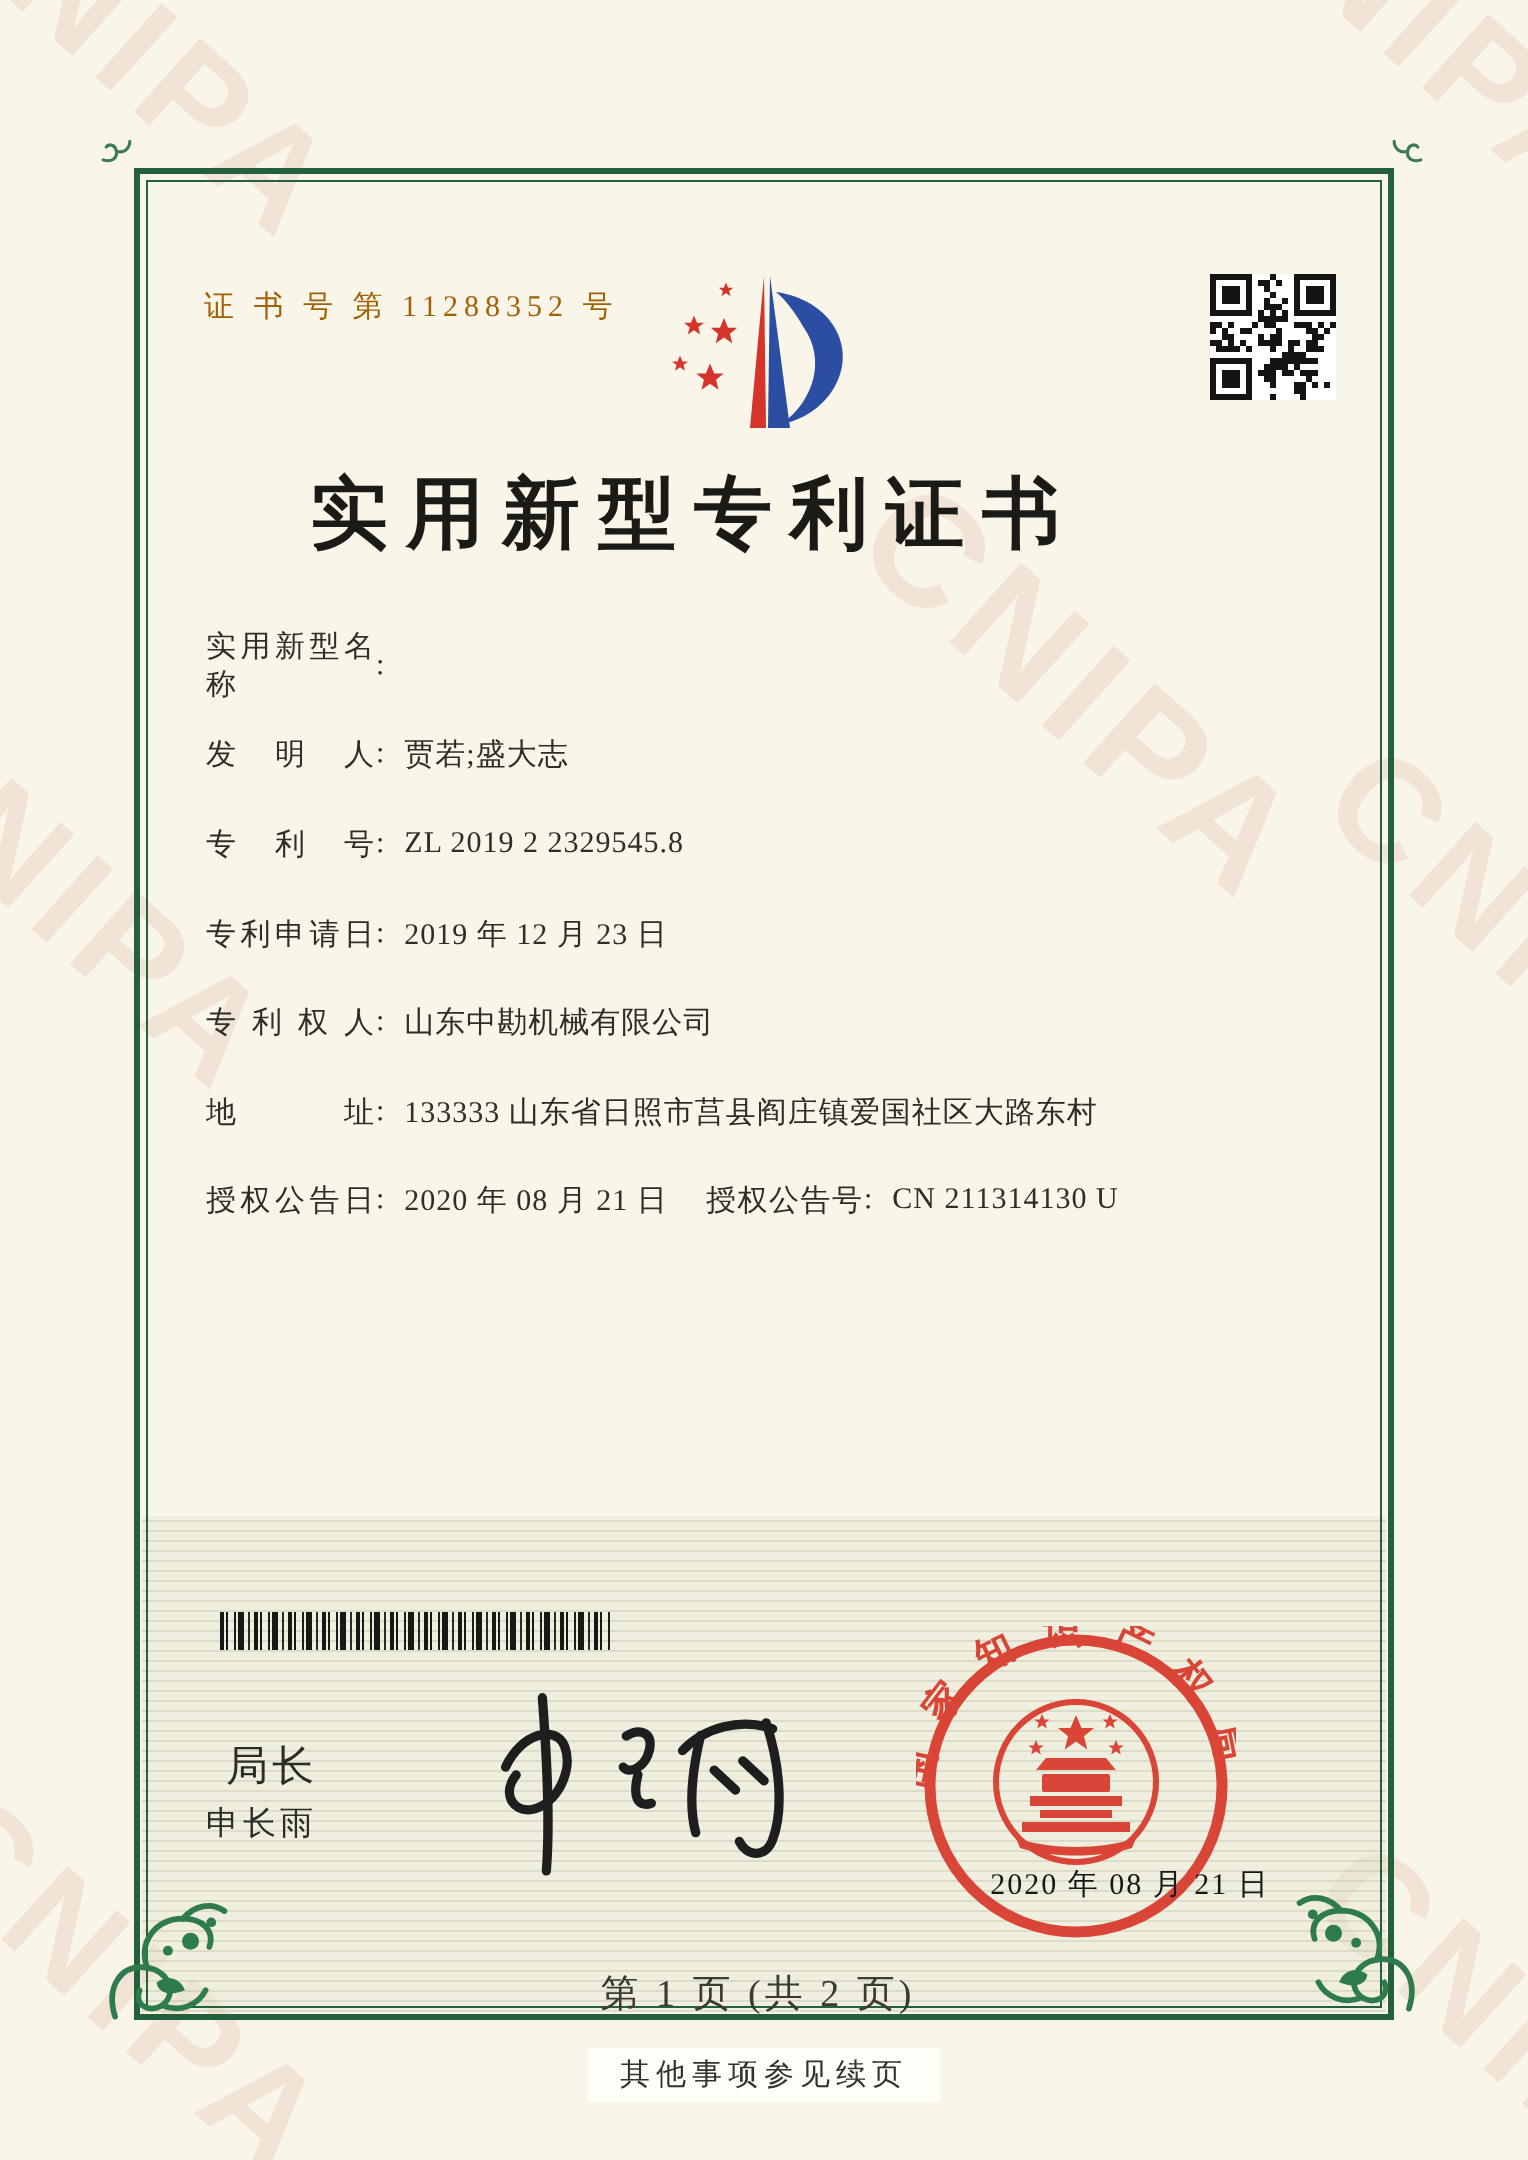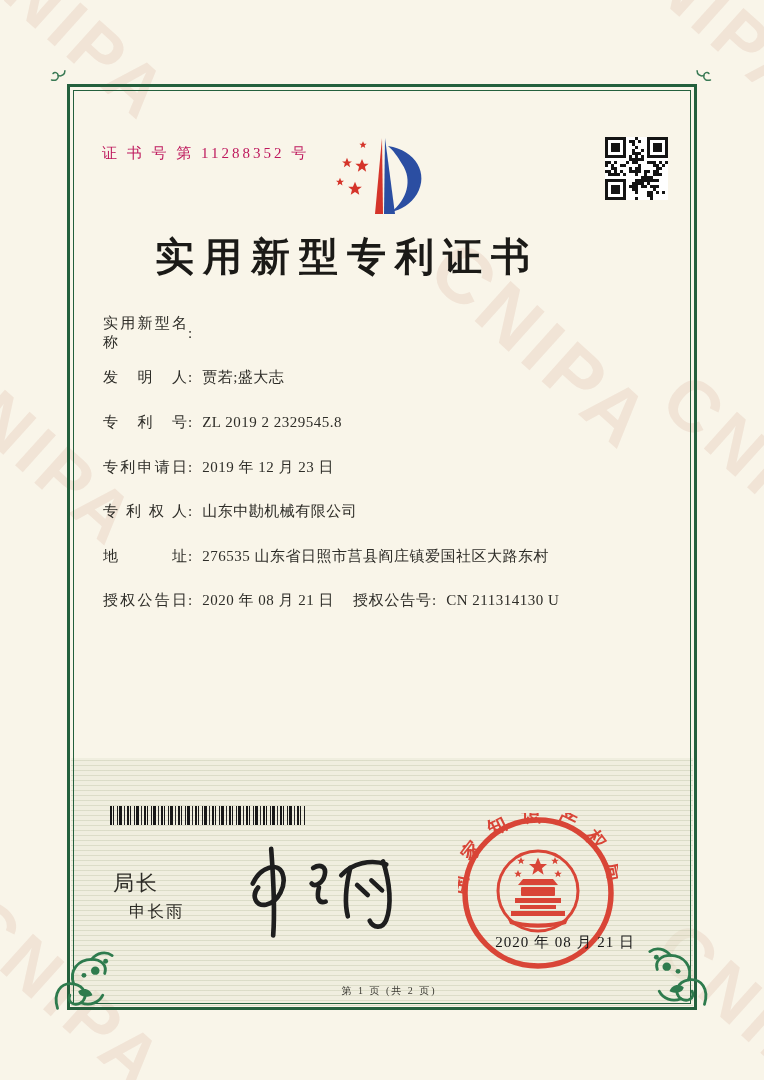--- a/index.html
+++ b/index.html
@@ -35,21 +35,21 @@
   .flr-tr{left:694px; top:64px; width:18px; height:18px; transform:rotate(-90deg);}
   
   .band{
     position:absolute; left:71px; top:758px; width:622px; height:248px;
     background:
       repeating-linear-gradient(0deg, rgba(148,158,118,0.22) 0 1px, rgba(0,0,0,0) 1px 5px),
       rgba(228,231,210,0.45);
   }
   
   .cert-no{position:absolute; left:102px; top:144px; font-size:15px;
-           letter-spacing:3px; color:#be185d;}
+           letter-spacing:3px; color:#a16207;}
   .qr{position:absolute; left:605px; top:137px; width:63px; height:63px;}
   .logo{position:absolute; left:333px; top:132px; width:100px; height:86px;}
   .title{
     position:absolute; left:0; top:230px; width:694px; text-align:center;
     font-size:39px; font-weight:bold; letter-spacing:9px; color:#1b1a17;
   }
   
   .fields{position:absolute; left:103px; top:311px; width:560px;}
   .frow{height:44.6px; display:flex; align-items:center; font-size:15px; color:#2e2d28;}
   .flabel{display:inline-block; width:84px; text-align:justify; text-align-last:justify;}
@@ -67,29 +67,29 @@
     position:absolute; left:110px; top:806px; width:196px; height:19px;
     background:repeating-linear-gradient(90deg,
       #171717 0 2px, rgba(0,0,0,0) 2px 3px,
       #171717 3px 4px, rgba(0,0,0,0) 4px 7px,
       #1d1d1d 7px 8px, rgba(0,0,0,0) 8px 9px,
       #171717 9px 12px, rgba(0,0,0,0) 12px 14px,
       #2a2a2a 14px 15px, rgba(0,0,0,0) 15px 17px);
   }
   
   .sig-title{position:absolute; left:113px; top:869px; font-size:21px; color:#2c2b26; letter-spacing:2px;}
-  .sig-name{position:absolute; left:129px; top:901px; font-size:16.5px; color:#2c2b26; letter-spacing:2px;}
+  .sig-name{position:absolute; left:103px; top:901px; font-size:16.5px; color:#2c2b26; letter-spacing:2px;}
   .sig-hand{position:absolute; left:226px; top:840px; width:184px; height:98px; transform:rotate(-2deg);}
   
   .seal{position:absolute; left:458px; top:813px; width:160px; height:160px; opacity:0.93;}
   .seal-date{position:absolute; left:480px; top:933px; width:170px; text-align:center;
              font-size:15px; color:#171717; letter-spacing:1px; white-space:nowrap;}
   
-  .page-no{position:absolute; left:77px; top:984px; width:624px; text-align:center;
-           font-size:10px; color:#3b3a33; letter-spacing:2px;}
+  .page-no{position:absolute; left:67px; top:984px; width:624px; text-align:center;
+           font-size:19px; color:#3b3a33; letter-spacing:2px;}
   .footer-note{
     position:absolute; left:382px; top:1024px; transform:translateX(-50%);
     background:#fffdf8; padding:4px 16px; font-size:15px; letter-spacing:3px; color:#33322c;
   }
 </style>
 </head>
 <body>
 
 <div class="page">
 
@@ -199,21 +199,21 @@
       <span class="fvalue">2019 年 12 月 23 日</span>
     </div>
     <div class="frow">
       <span class="flabel">专利权人</span>
         <span class="fcolon">:</span>
       <span class="fvalue">山东中勘机械有限公司</span>
     </div>
     <div class="frow">
       <span class="flabel">地址</span>
         <span class="fcolon">:</span>
-      <span class="fvalue">276535 山东省日照市莒县阎庄镇爱国社区大路东村</span>
+      <span class="fvalue">133333 山东省日照市莒县阎庄镇爱国社区大路东村</span>
     </div>
     <div class="frow grow">
       <span class="flabel">授权公告日</span>
         <span class="fcolon">:</span>
       <span class="fvalue">2020 年 08 月 21 日</span>
       <span class="grant-second">
         <span class="flabel">授权公告号</span>
           <span class="fcolon">:</span>
         <span class="fvalue">CN 211314130 U</span>
       </span>
@@ -259,14 +259,15 @@
       <rect x="-23" y="5" width="46" height="5"></rect>
       <rect x="-18" y="12" width="36" height="4"></rect>
       <rect x="-27" y="18" width="54" height="5"></rect>
       <path d="M-30,26 C-12,32 12,32 30,26 L28,31 C12,36 -12,36 -28,31 Z"></path>
     </g>
   </svg>
   <div class="seal-date">2020 年 08 月 21 日</div>
 
   <div class="page-no">第 1 页 (共 2 页)</div>
 
+  <div class="footer-note">其他事项参见续页</div>
 
 </div>
 
 </body></html>

